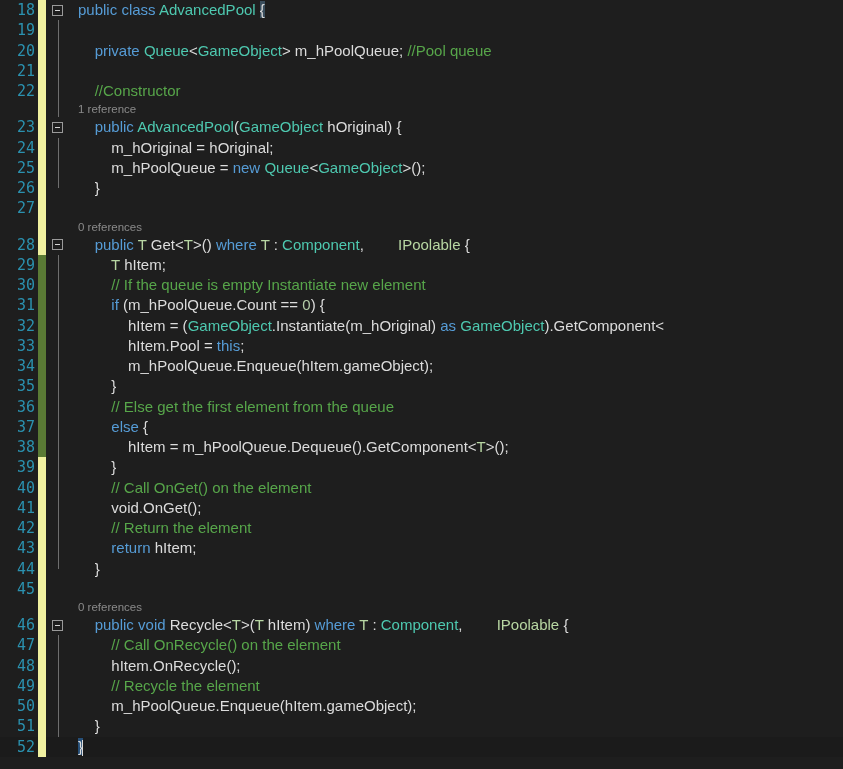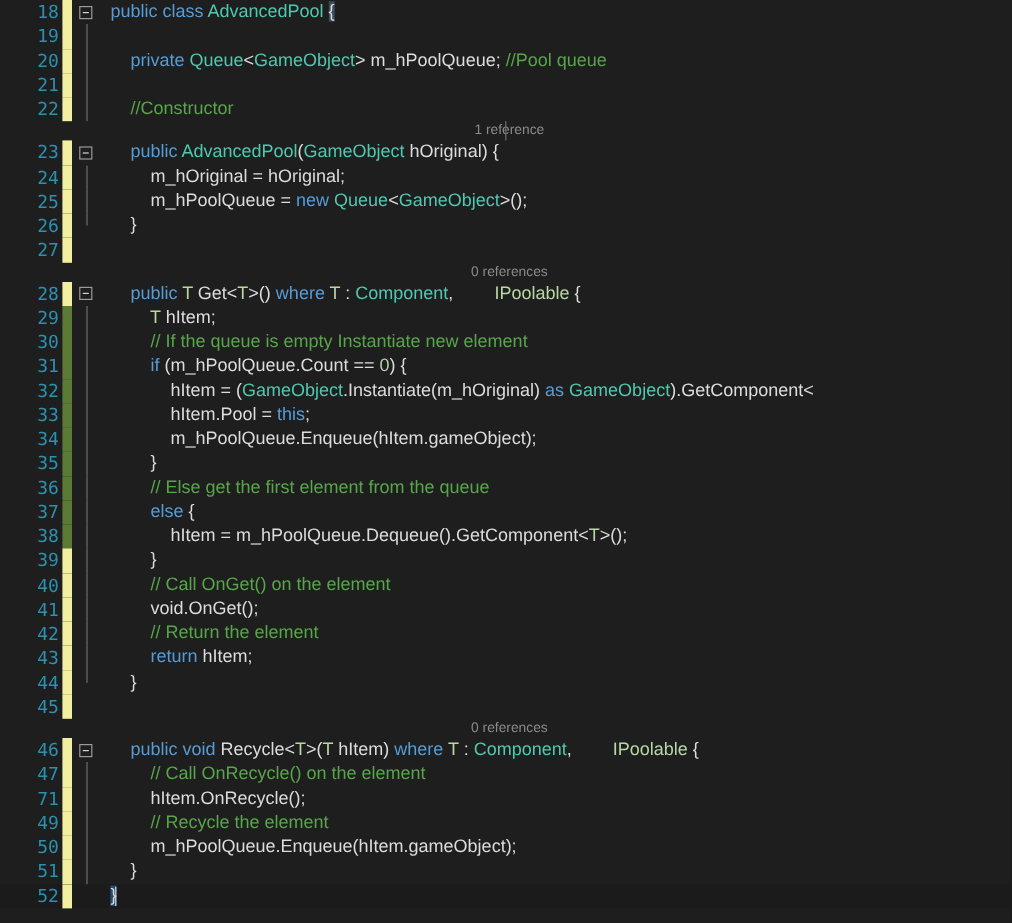--- a/index.html
+++ b/index.html
@@ -14,33 +14,32 @@
   }
 
   
   .row{
     position:relative;
     height:20.25px;
     display:flex;
     align-items:center;
     white-space:pre;
   }
-  .row.codelens{height:16px;flex-direction:column;}
+  .row.codelens{height:16px;}
   .row.current{background:#1b1b1b;}
 
   
   .lnum{
     width:38px;min-width:38px;
     text-align:right;
     padding-right:3px;
     color:#2b91af;
     font-size:15px;
     letter-spacing:0px;
     box-sizing:border-box;
-    margin-left:14px;
   }
   .chg{
     width:8px;min-width:8px;
     height:20.25px;
     background:transparent;
   }
   .chg.yellow{background:#f0f0a0;}
   .chg.green{background:#5a7a35;}
 
   
@@ -135,19 +134,19 @@
       <div class="row"><div class="lnum">39</div><div class="chg yellow"></div><div class="fold"><div class="guide"></div></div><div class="code"><span class="plain">        }</span></div></div>
       <div class="row"><div class="lnum">40</div><div class="chg yellow"></div><div class="fold"><div class="guide"></div></div><div class="code"><span class="plain">        </span><span class="cmt">// Call OnGet() on the element</span></div></div>
       <div class="row"><div class="lnum">41</div><div class="chg yellow"></div><div class="fold"><div class="guide"></div></div><div class="code"><span class="plain">        void.OnGet();</span></div></div>
       <div class="row"><div class="lnum">42</div><div class="chg yellow"></div><div class="fold"><div class="guide"></div></div><div class="code"><span class="plain">        </span><span class="cmt">// Return the element</span></div></div>
       <div class="row"><div class="lnum">43</div><div class="chg yellow"></div><div class="fold"><div class="guide"></div></div><div class="code"><span class="plain">        </span><span class="kw">return</span><span class="plain"> hItem;</span></div></div>
       <div class="row"><div class="lnum">44</div><div class="chg yellow"></div><div class="fold"><div class="guide half-top"></div><div class="tick"></div></div><div class="code"><span class="plain">    }</span></div></div>
       <div class="row"><div class="lnum">45</div><div class="chg yellow"></div><div class="fold"></div><div class="code"></div></div>
       <div class="row codelens"><div class="lnum"></div><div class="chg yellow" style="height: 16px;"></div><div class="fold" style="height: 16px;"></div><div class="lens">0 references</div></div>
       <div class="row"><div class="lnum">46</div><div class="chg yellow"></div><div class="fold"><div class="boxbtn"></div></div><div class="code"><span class="plain">    </span><span class="kw">public</span><span class="plain"> </span><span class="kw">void</span><span class="plain"> Recycle&lt;</span><span class="tparam">T</span><span class="plain">&gt;(</span><span class="tparam">T</span><span class="plain"> hItem) </span><span class="kw">where</span><span class="plain"> </span><span class="tparam">T</span><span class="plain"> : </span><span class="type">Component</span><span class="plain">, </span><span class="iface">IPoolable</span><span class="plain"> {</span></div></div>
       <div class="row"><div class="lnum">47</div><div class="chg yellow"></div><div class="fold"><div class="guide"></div></div><div class="code"><span class="plain">        </span><span class="cmt">// Call OnRecycle() on the element</span></div></div>
-      <div class="row"><div class="lnum">71</div><div class="chg yellow"></div><div class="fold"><div class="guide"></div></div><div class="code"><span class="plain">        hItem.OnRecycle();</span></div></div>
+      <div class="row"><div class="lnum">48</div><div class="chg yellow"></div><div class="fold"><div class="guide"></div></div><div class="code"><span class="plain">        hItem.OnRecycle();</span></div></div>
       <div class="row"><div class="lnum">49</div><div class="chg yellow"></div><div class="fold"><div class="guide"></div></div><div class="code"><span class="plain">        </span><span class="cmt">// Recycle the element</span></div></div>
       <div class="row"><div class="lnum">50</div><div class="chg yellow"></div><div class="fold"><div class="guide"></div></div><div class="code"><span class="plain">        m_hPoolQueue.Enqueue(hItem.gameObject);</span></div></div>
       <div class="row"><div class="lnum">51</div><div class="chg yellow"></div><div class="fold"><div class="guide"></div></div><div class="code"><span class="plain">    }</span></div></div>
       <div class="row current"><div class="lnum">52</div><div class="chg yellow"></div><div class="fold"><div class="tick" style="top: 3px;"></div></div><div class="code"><span class="selbrace">}</span><span class="caret"></span></div></div>
     </div>
 </div>
 
 </body></html>

